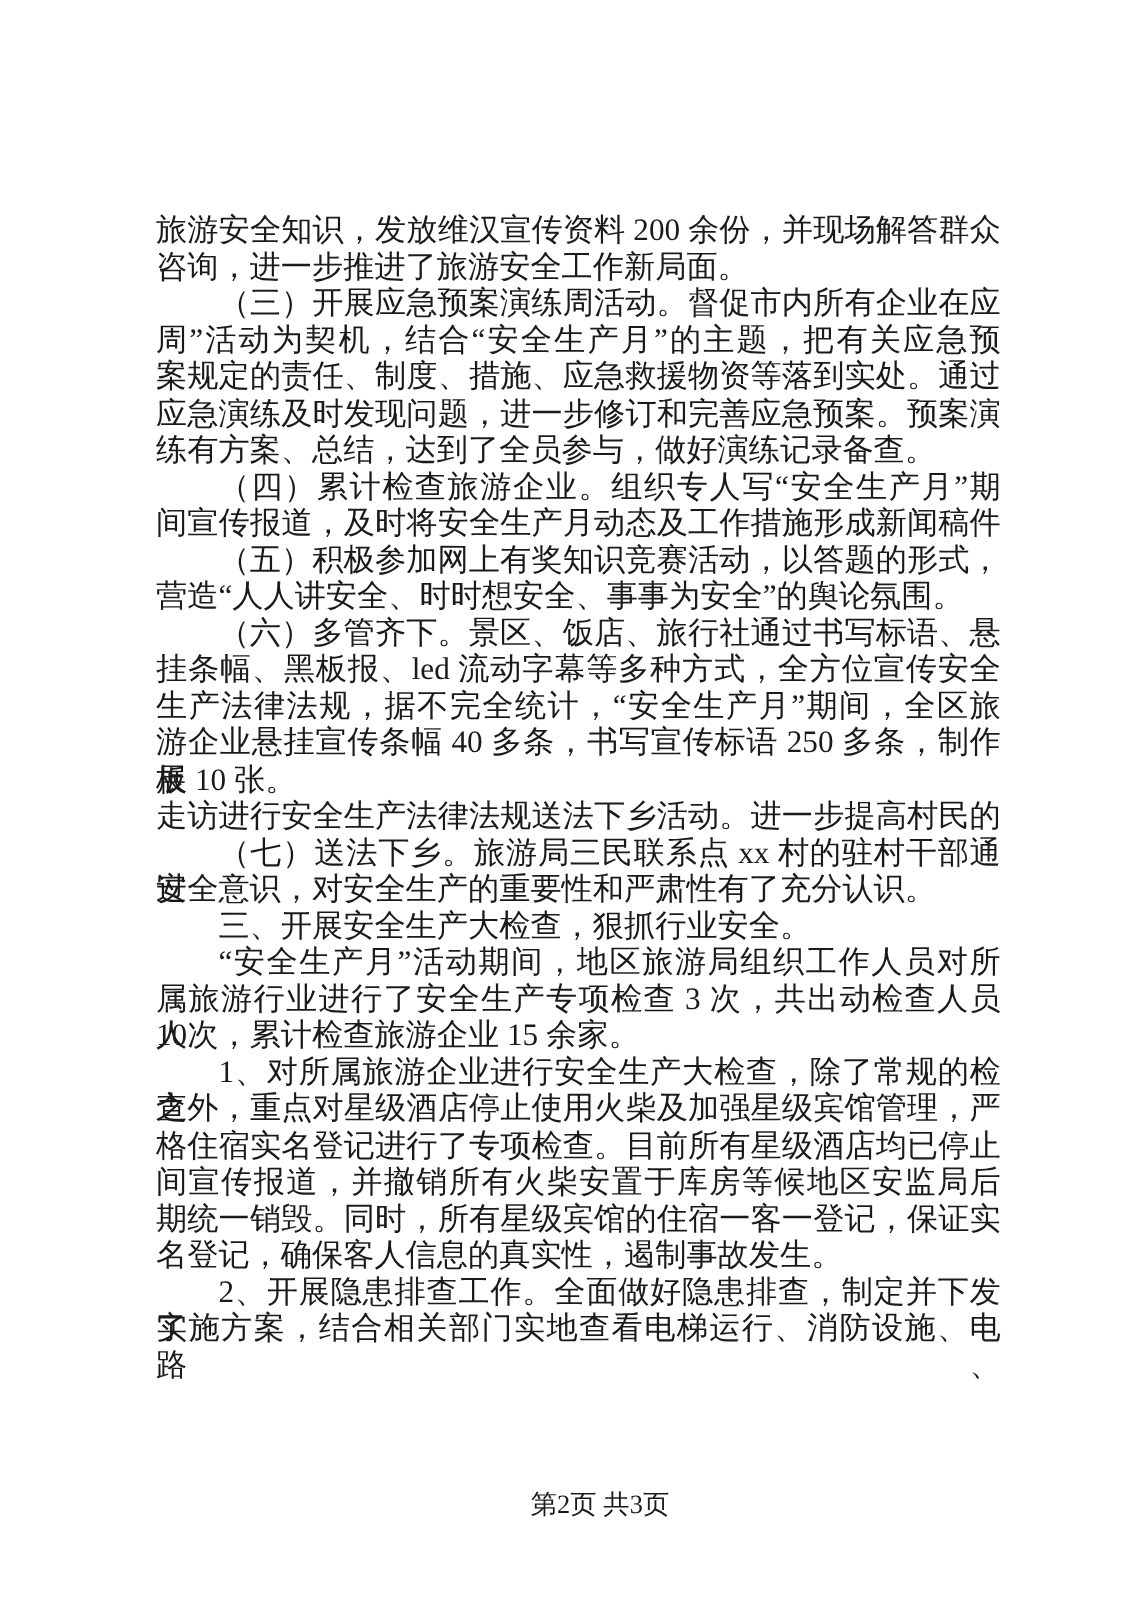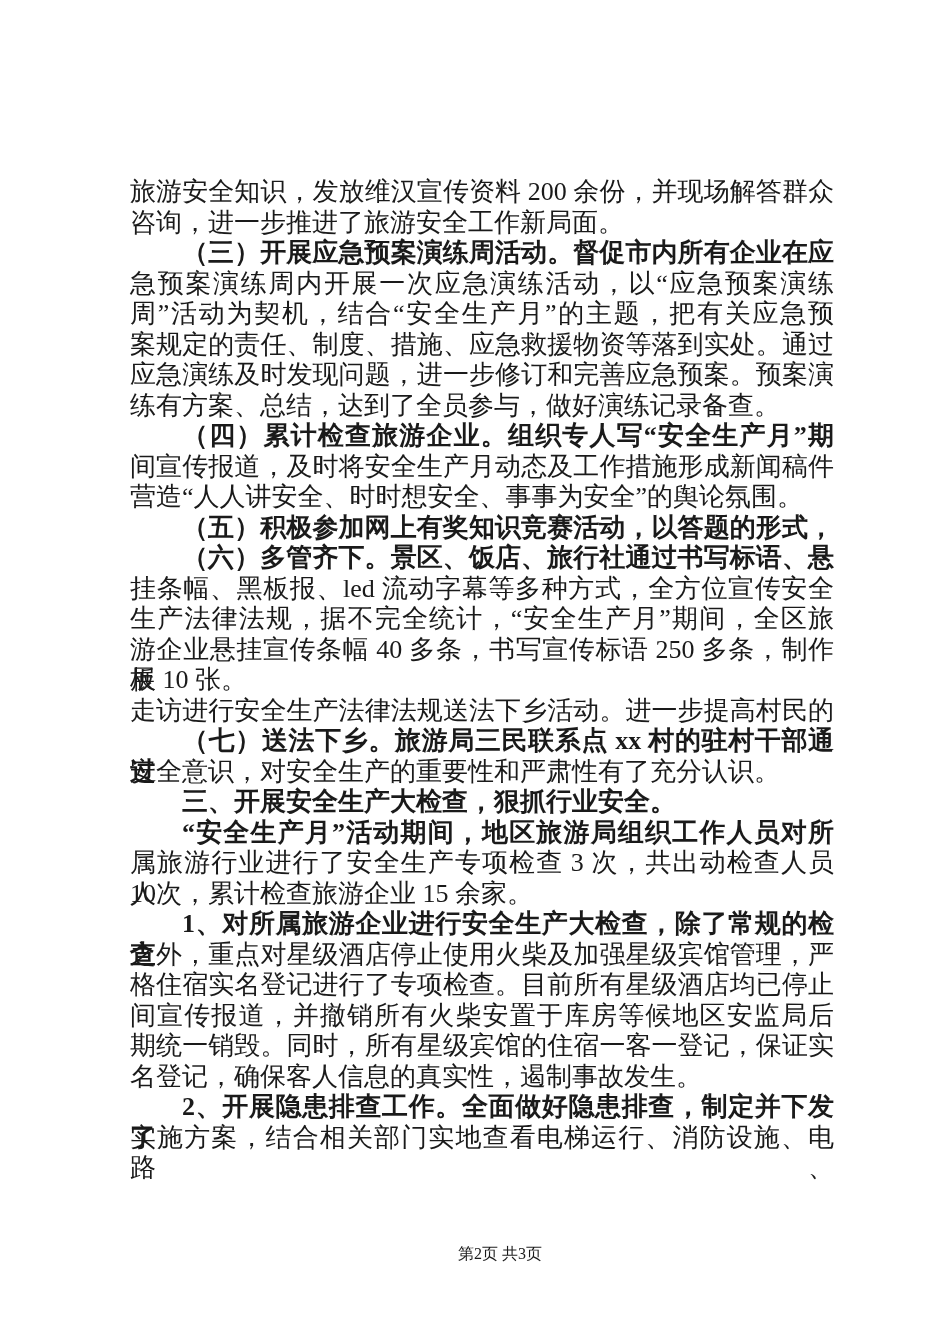--- a/index.html
+++ b/index.html
@@ -30,52 +30,50 @@
     text-align-last: justify;
     letter-spacing: 0;
     white-space: normal;
     overflow: visible;
   }
   .line.end {
     text-align-last: left;
   }
   .line.indent {
     text-indent: 2em;
-    font-weight: bold;
   }
   .footer {
     position: absolute;
     left: 130px;
     top: 1243px;
     width: 740px;
     text-align: center;
   }
   .footer-text {
-    font-size: 16px;
+    font-size: 22px;
     line-height: 22px;
     color: #1a1a1a;
   }
 </style>
 </head>
 <body>
 
 <div class="page">
   <div class="text-body" id="doc-body">
       <div class="line">旅游安全知识，发放维汉宣传资料 200 余份，并现场解答群众</div>
       <div class="line end">咨询，进一步推进了旅游安全工作新局面。</div>
       <div class="line indent">（三）开展应急预案演练周活动。督促市内所有企业在应</div>
-      <div class="line">急预案演练周内开展一次应急演练活动，以“应急预案演练</div>
       <div class="line">周”活动为契机，结合“安全生产月”的主题，把有关应急预</div>
       <div class="line">案规定的责任、制度、措施、应急救援物资等落到实处。通过</div>
       <div class="line">应急演练及时发现问题，进一步修订和完善应急预案。预案演</div>
       <div class="line end">练有方案、总结，达到了全员参与，做好演练记录备查。</div>
       <div class="line indent">（四）累计检查旅游企业。组织专人写“安全生产月”期</div>
       <div class="line">间宣传报道，及时将安全生产月动态及工作措施形成新闻稿件</div>
+      <div class="line indent">（五）积极参加网上有奖知识竞赛活动，以答题的形式，</div>
       <div class="line end">营造“人人讲安全、时时想安全、事事为安全”的舆论氛围。</div>
-      <div class="line indent">（五）积极参加网上有奖知识竞赛活动，以答题的形式，</div>
       <div class="line indent">（六）多管齐下。景区、饭店、旅行社通过书写标语、悬</div>
       <div class="line">挂条幅、黑板报、led 流动字幕等多种方式，全方位宣传安全</div>
       <div class="line">生产法律法规，据不完全统计，“安全生产月”期间，全区旅</div>
       <div class="line">游企业悬挂宣传条幅 40 多条，书写宣传标语 250 多条，制作展</div>
       <div class="line end">板 10 张。</div>
       <div class="line">走访进行安全生产法律法规送法下乡活动。进一步提高村民的</div>
       <div class="line indent">（七）送法下乡。旅游局三民联系点 xx 村的驻村干部通过</div>
       <div class="line end">安全意识，对安全生产的重要性和严肃性有了充分认识。</div>
       <div class="line indent end">三、开展安全生产大检查，狠抓行业安全。</div>
       <div class="line indent">“安全生产月”活动期间，地区旅游局组织工作人员对所</div>

